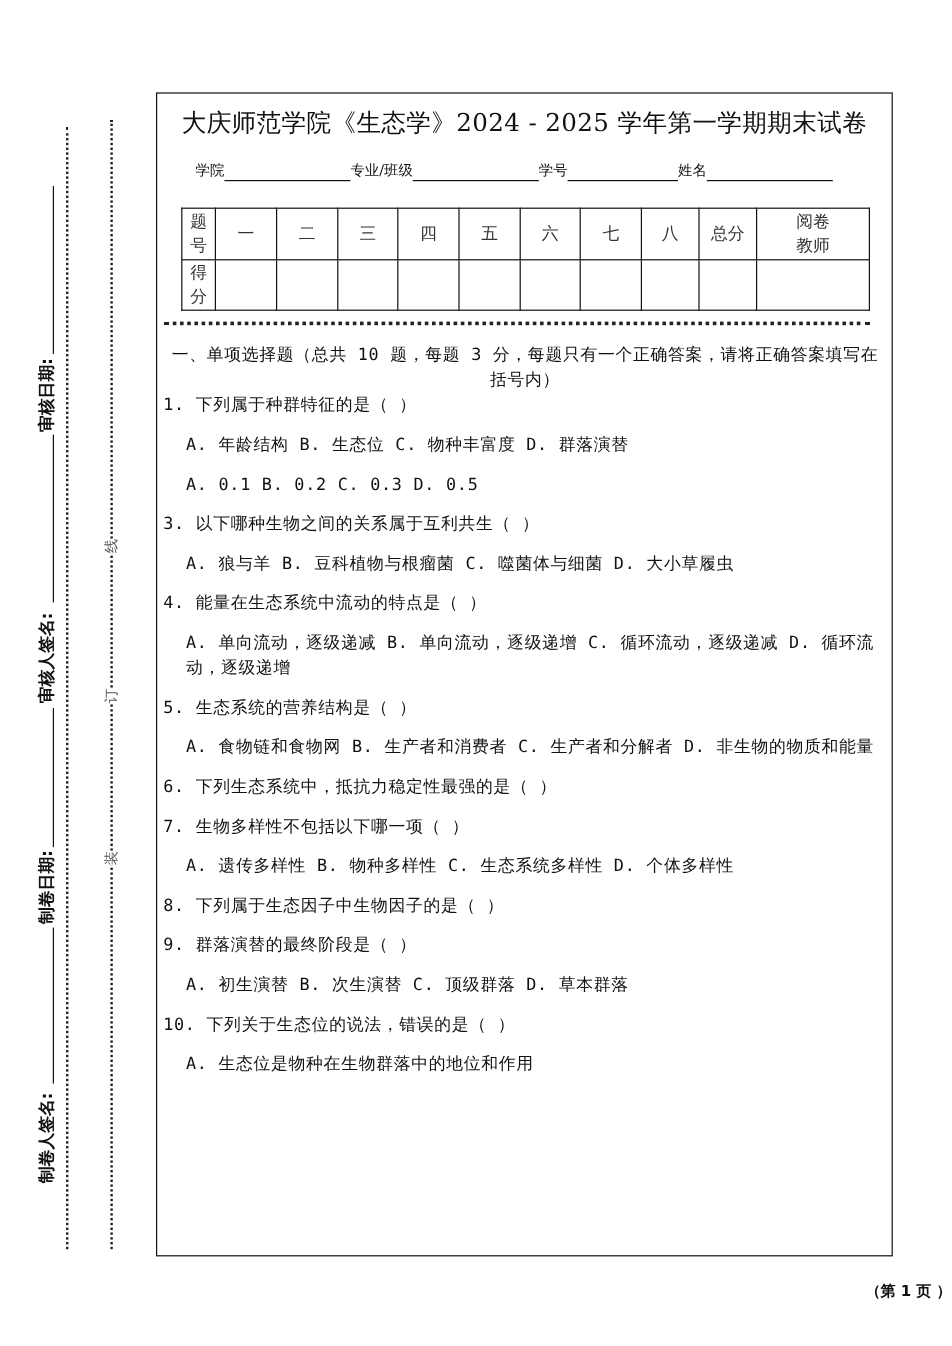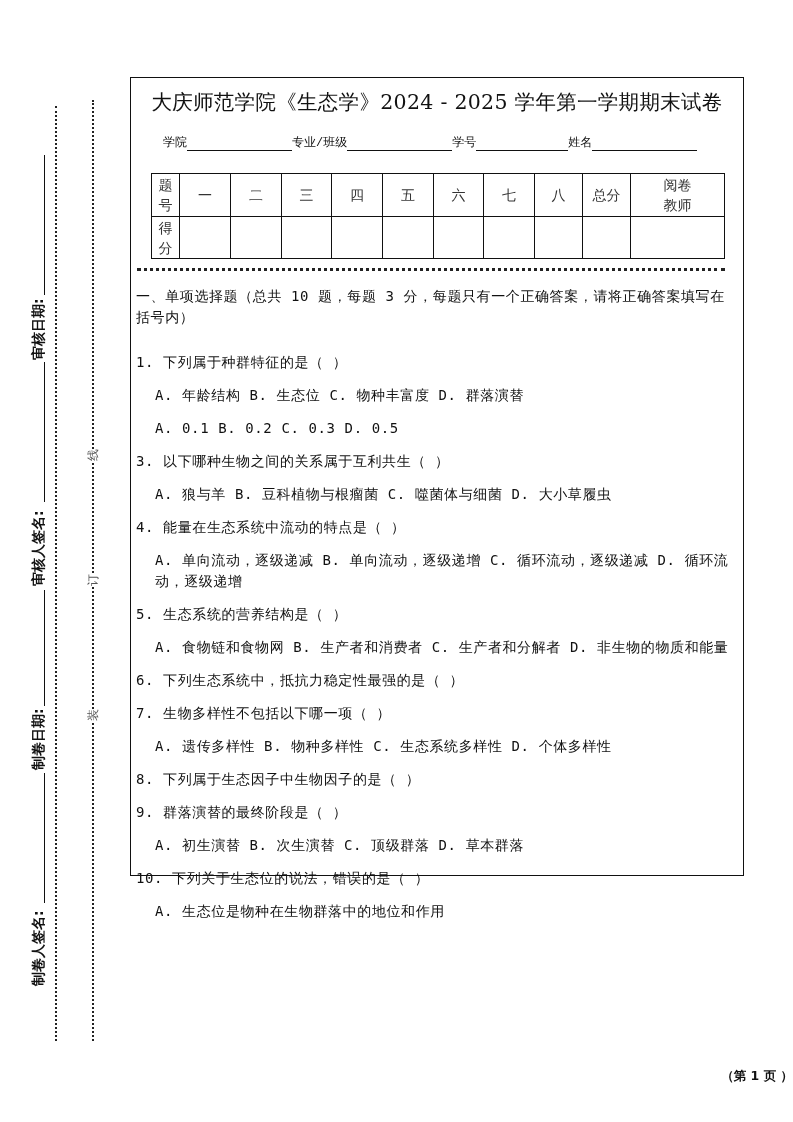--- a/index.html
+++ b/index.html
@@ -9,39 +9,39 @@
   
   .vline-dot { position: absolute; width: 0; border-left: 2.5px dotted #222; }
   .vline-solid { position: absolute; width: 0; border-left: 1.3px solid #111; }
   .side-label { position: absolute; transform-origin: left top; transform: rotate(-90deg);
                 font-family: "DejaVu Sans", "Liberation Sans", sans-serif;
                 font-weight: bold; font-size: 14px; white-space: nowrap; background: #fff; padding: 0 2px; }
   .bind-char { position: absolute; font-size: 12px; color: #555; background: #fff;
                transform: rotate(-90deg); line-height: 12px; }
 
   
-  .frame { position: absolute; left: 130px; top: 77px; width: 614px; height: 799px;
+  .frame { position: absolute; left: 130px; top: 77px; width: 614px; height: 970px;
            border: 1.3px solid #111; box-sizing: border-box; }
   .title { position: absolute; left: 0; right: 0; top: 10px; text-align: center;
            font-size: 20.5px; letter-spacing: 0.3px; }
   .info-row { position: absolute; left: 32px; top: 56px; font-size: 12px; display: flex; align-items: flex-end; }
-  .info-label { white-space: nowrap; font-family: Liberation Mono, monospace; }
+  .info-label { white-space: nowrap; }
   .info-blank { display: inline-block; border-bottom: 1px solid #111; height: 14px; }
 
   table.score { position: absolute; left: 20px; top: 95px; border-collapse: collapse; }
   table.score td { border: 1.3px solid #111; text-align: center; vertical-align: middle;
                    font-size: 14px; color: #333; padding: 0; line-height: 20px; }
   .hsep { position: absolute; left: 6px; width: 588px; top: 190px; height: 0;
           border-top: 3px dotted #222; }
 
   .content { position: absolute; left: 5px; right: 4px; top: 208px;
              font-family: "DejaVu Sans Mono", "Liberation Mono", monospace;
              font-size: 14px; color: #111; letter-spacing: 0.6px; }
   .para { margin: 0; line-height: 21px; }
-  .section-head { margin-bottom: 24px; }
+  .section-head { margin-bottom: 0; text-align: center; }
   .q-stem { margin-bottom: 12px; }
   .q-opts { margin-bottom: 12px; margin-left: 19px; }
 
   .footer { position: absolute; top: 1068px; left: 0; right: 0; text-align: right;
             font-family: "DejaVu Sans", "Liberation Sans", sans-serif;
             font-weight: bold; font-size: 12.5px; }
 </style>
 </head>
 <body>
 

